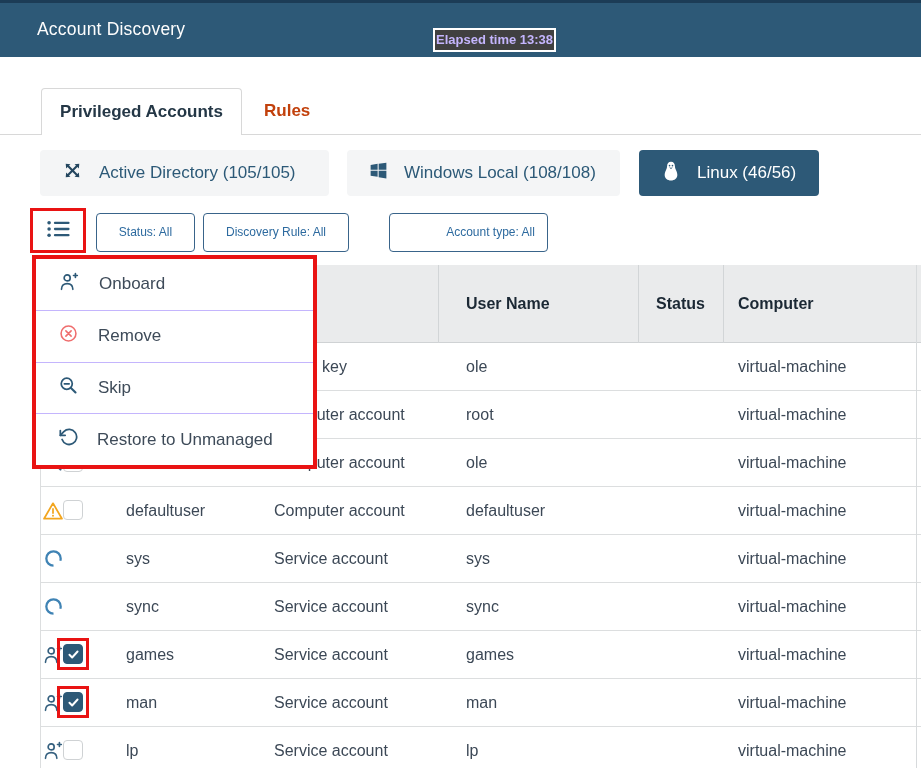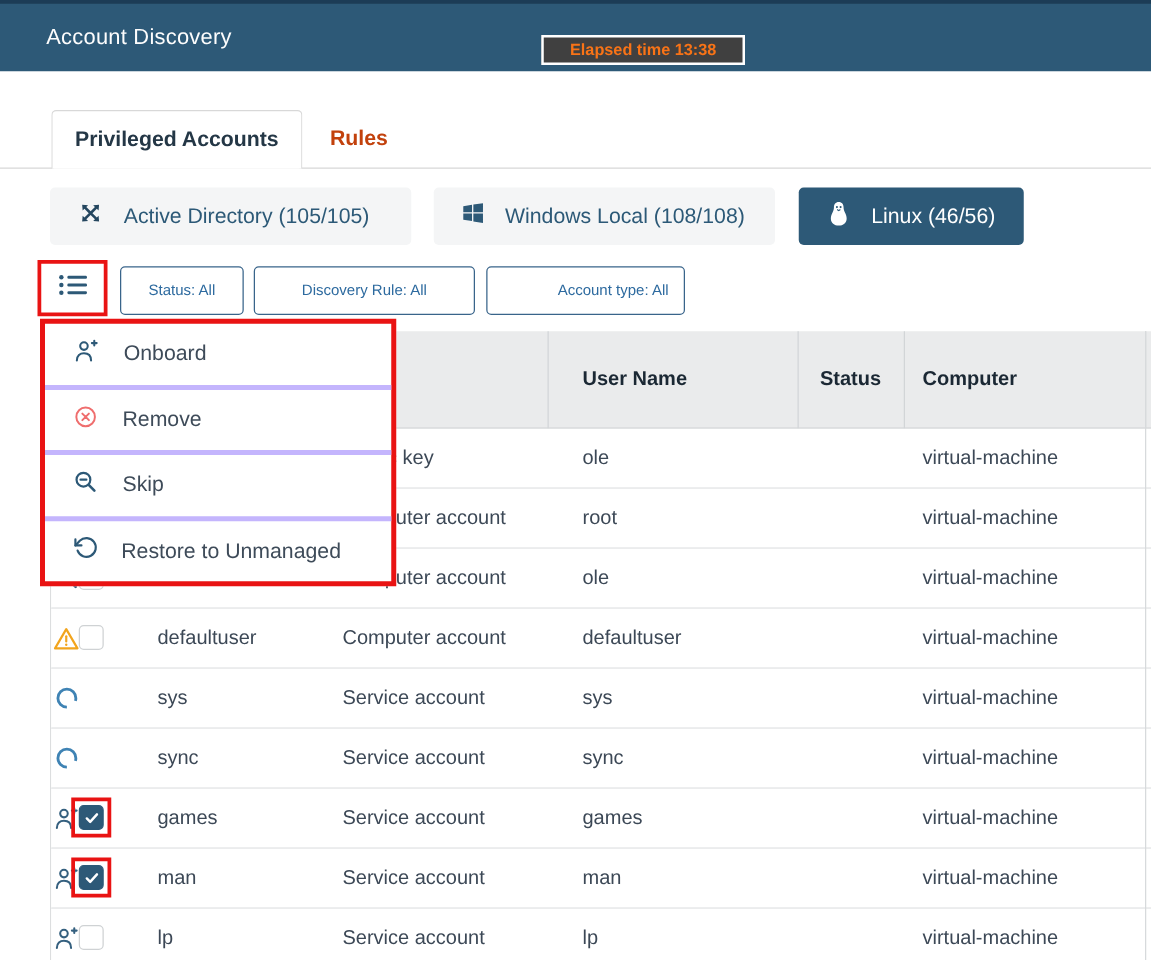--- a/index.html
+++ b/index.html
@@ -4,22 +4,22 @@
 <style>
   * { margin:0; padding:0; box-sizing:border-box; }
   html,body { width:921px; height:768px; overflow:hidden; background:#fff;
               font-family:"Liberation Sans", sans-serif; position:relative; }
 
   
   .topbar { position:absolute; left:0; top:0; width:921px; height:57px; background:#2d5977; z-index:4; }
   .topbar-strip { position:absolute; left:0; top:0; width:921px; height:3px; background:#1c3c56; }
   .topbar-title { position:absolute; left:37px; top:0; height:57px; line-height:59px;
                   color:#fdfdfd; font-size:17.5px; letter-spacing:.2px; }
-  .elapsed-badge { position:absolute; left:433px; top:28px; background:#404040; color:#f97316;
-                   border:2px solid #fff; font-size:13px; font-weight:600; padding:2px 21px 3px; }
+  .elapsed-badge { position:absolute; left:433px; top:28px; background:#404040; color:#c4b5fd;
+                   border:2px solid #fff; font-size:13px; font-weight:600; padding:2px 1px 3px; }
 
   
   .tab-underline { position:absolute; left:0; top:134px; width:921px; height:1px; background:#d8d8d8; z-index:1; }
   .tab-active { position:absolute; left:41px; top:88px; width:201px; height:47px; background:#fff;
                 border:1px solid #d8d8d8; border-bottom:none; border-radius:4px 4px 0 0; z-index:2;
                 text-align:center; line-height:45px; font-size:17px; font-weight:700; color:#243746; }
   .tab-rules { position:absolute; left:252px; top:88px; height:46px; line-height:46px; padding:0 12px;
                font-size:17px; font-weight:700; color:#c2410c; z-index:2; cursor:pointer; }
 
   
@@ -30,21 +30,21 @@
   .src-linux { left:639px; width:180px; background:#2d5977; color:#fff; }
   .src-btn svg { flex:none; }
 
   
   .ham-annot { position:absolute; left:30px; top:208px; width:56px; height:45px;
                border:3px solid #e91313; background:#fff; z-index:3;
                display:flex; align-items:center; justify-content:center; }
   .flt-btn { position:absolute; top:213px; height:39px; background:#fff; border:1px solid #39648a;
              border-radius:4px; color:#2d6a9f; font-size:12px; text-align:center; line-height:36px; cursor:pointer; }
   .flt-status { left:96px;  width:99px; }
-  .flt-rule   { left:203px; width:177px; }
+  .flt-rule   { left:203px; width:146px; }
   .flt-type   { left:389px; width:159px;padding-left:44px; }
 
   
   .table { position:absolute; left:40px; top:265px; width:881px; z-index:1;
            border-left:1px solid #dcdedf; }
   .thead { position:relative; height:78px; background:#eaebec; border-bottom:1px solid #cfd2d4; }
   .thead .vline { position:absolute; top:0; width:1px; height:78px; background:#d2d5d7; }
   .th { position:absolute; top:0; height:78px; line-height:78px; font-size:16px; font-weight:700; color:#1b2834; }
   .th-user { left:425px; } .th-status { left:615px; } .th-comp { left:697px; }
   .table-rightline { position:absolute; left:875px; top:0; width:1px; height:510px; background:#d7dadc; }
@@ -57,21 +57,21 @@
   .cbwrap { position:absolute; left:22px; top:13px; width:20px; height:20px; }
   .cb { width:20px; height:20px; border:1px solid #cfd2d4; border-radius:4px; background:#fff; cursor:pointer; }
   .cb.checked { background:#2d5977; border-color:#2d5977; display:flex; align-items:center; justify-content:center; }
   .cb-annot { position:absolute; left:-6px; top:-6px; width:32px; height:32px; border:3px solid #e91313; }
 
   
   .menu-annot { position:absolute; left:32px; top:255px; width:285px; height:214px;
                 border:4px solid #e91313; background:#fff; z-index:10;
                 display:flex; flex-direction:column; }
   .menu-item { flex:1; display:flex; align-items:center; padding-left:22px; gap:19px;
-               font-size:17px; color:#3e4b59; cursor:pointer; border-bottom:4px solid #c4b5fd; }
+               font-size:17px; color:#3e4b59; cursor:pointer; border-bottom:1px solid #c4b5fd; }
   .menu-item:last-child { border-bottom:none; }
   .menu-item svg { flex:none; }
 </style>
 </head>
 <body>
 
 <div class="topbar">
   <div class="topbar-strip"></div>
   <div class="topbar-title">Account Discovery</div>
   <div class="elapsed-badge">Elapsed time 13:38</div>

